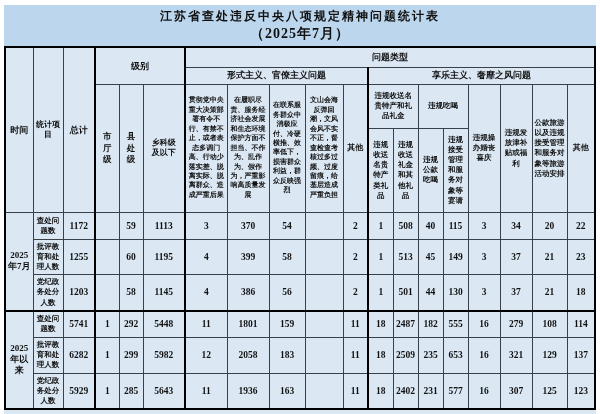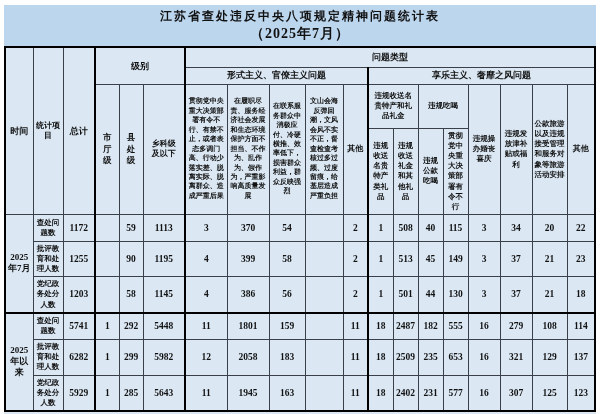--- a/index.html
+++ b/index.html
@@ -97,21 +97,21 @@
       <td rowspan="2" class="h-sub">违规操办婚丧喜庆</td>
       <td rowspan="2" class="h-sub">违规发放津补贴或福利</td>
       <td rowspan="2" class="h-sub">公款旅游以及违规接受管理和服务对象等旅游活动安排</td>
       <td rowspan="2" class="h-mid">其他</td>
     </tr>
 
     <tr class="r-d">
       <td class="h-sub bL2">违规收送名贵特产类礼品</td>
       <td class="h-sub">违规收送礼金和其他礼品</td>
       <td class="h-sub">违规公款吃喝</td>
-      <td class="h-sub">贯彻党中央重大决策部署有令不行</td>
+      <td class="h-sub">违规接受管理和服务对象等宴请</td>
     </tr>
 
     <tr class="data">
       <td rowspan="3" class="h-big">2025年7月</td>
       <td class="h-sub">查处问题数</td>
       <td class="num">1172</td>
       <td class="num bL2"></td>
       <td class="num">59</td>
       <td class="num">1113</td>
       <td class="num bL2">3</td>
@@ -125,21 +125,21 @@
       <td class="num">115</td>
       <td class="num">3</td>
       <td class="num">34</td>
       <td class="num">20</td>
       <td class="num">22</td>
     </tr>
     <tr class="data">
       <td class="h-sub">批评教育和处理人数</td>
       <td class="num">1255</td>
       <td class="num bL2"></td>
-      <td class="num">90</td>
+      <td class="num">60</td>
       <td class="num">1195</td>
       <td class="num bL2">4</td>
       <td class="num">399</td>
       <td class="num">58</td>
       <td class="num"></td>
       <td class="num">2</td>
       <td class="num bL2">1</td>
       <td class="num">513</td>
       <td class="num">45</td>
       <td class="num">149</td>
@@ -210,21 +210,21 @@
       <td class="num">129</td>
       <td class="num">137</td>
     </tr>
     <tr class="data">
       <td class="h-sub">党纪政务处分人数</td>
       <td class="num">5929</td>
       <td class="num bL2">1</td>
       <td class="num">285</td>
       <td class="num">5643</td>
       <td class="num bL2">11</td>
-      <td class="num">1945</td>
+      <td class="num">1936</td>
       <td class="num">163</td>
       <td class="num"></td>
       <td class="num">11</td>
       <td class="num bL2">18</td>
       <td class="num">2402</td>
       <td class="num">231</td>
       <td class="num">577</td>
       <td class="num">16</td>
       <td class="num">307</td>
       <td class="num">125</td>

